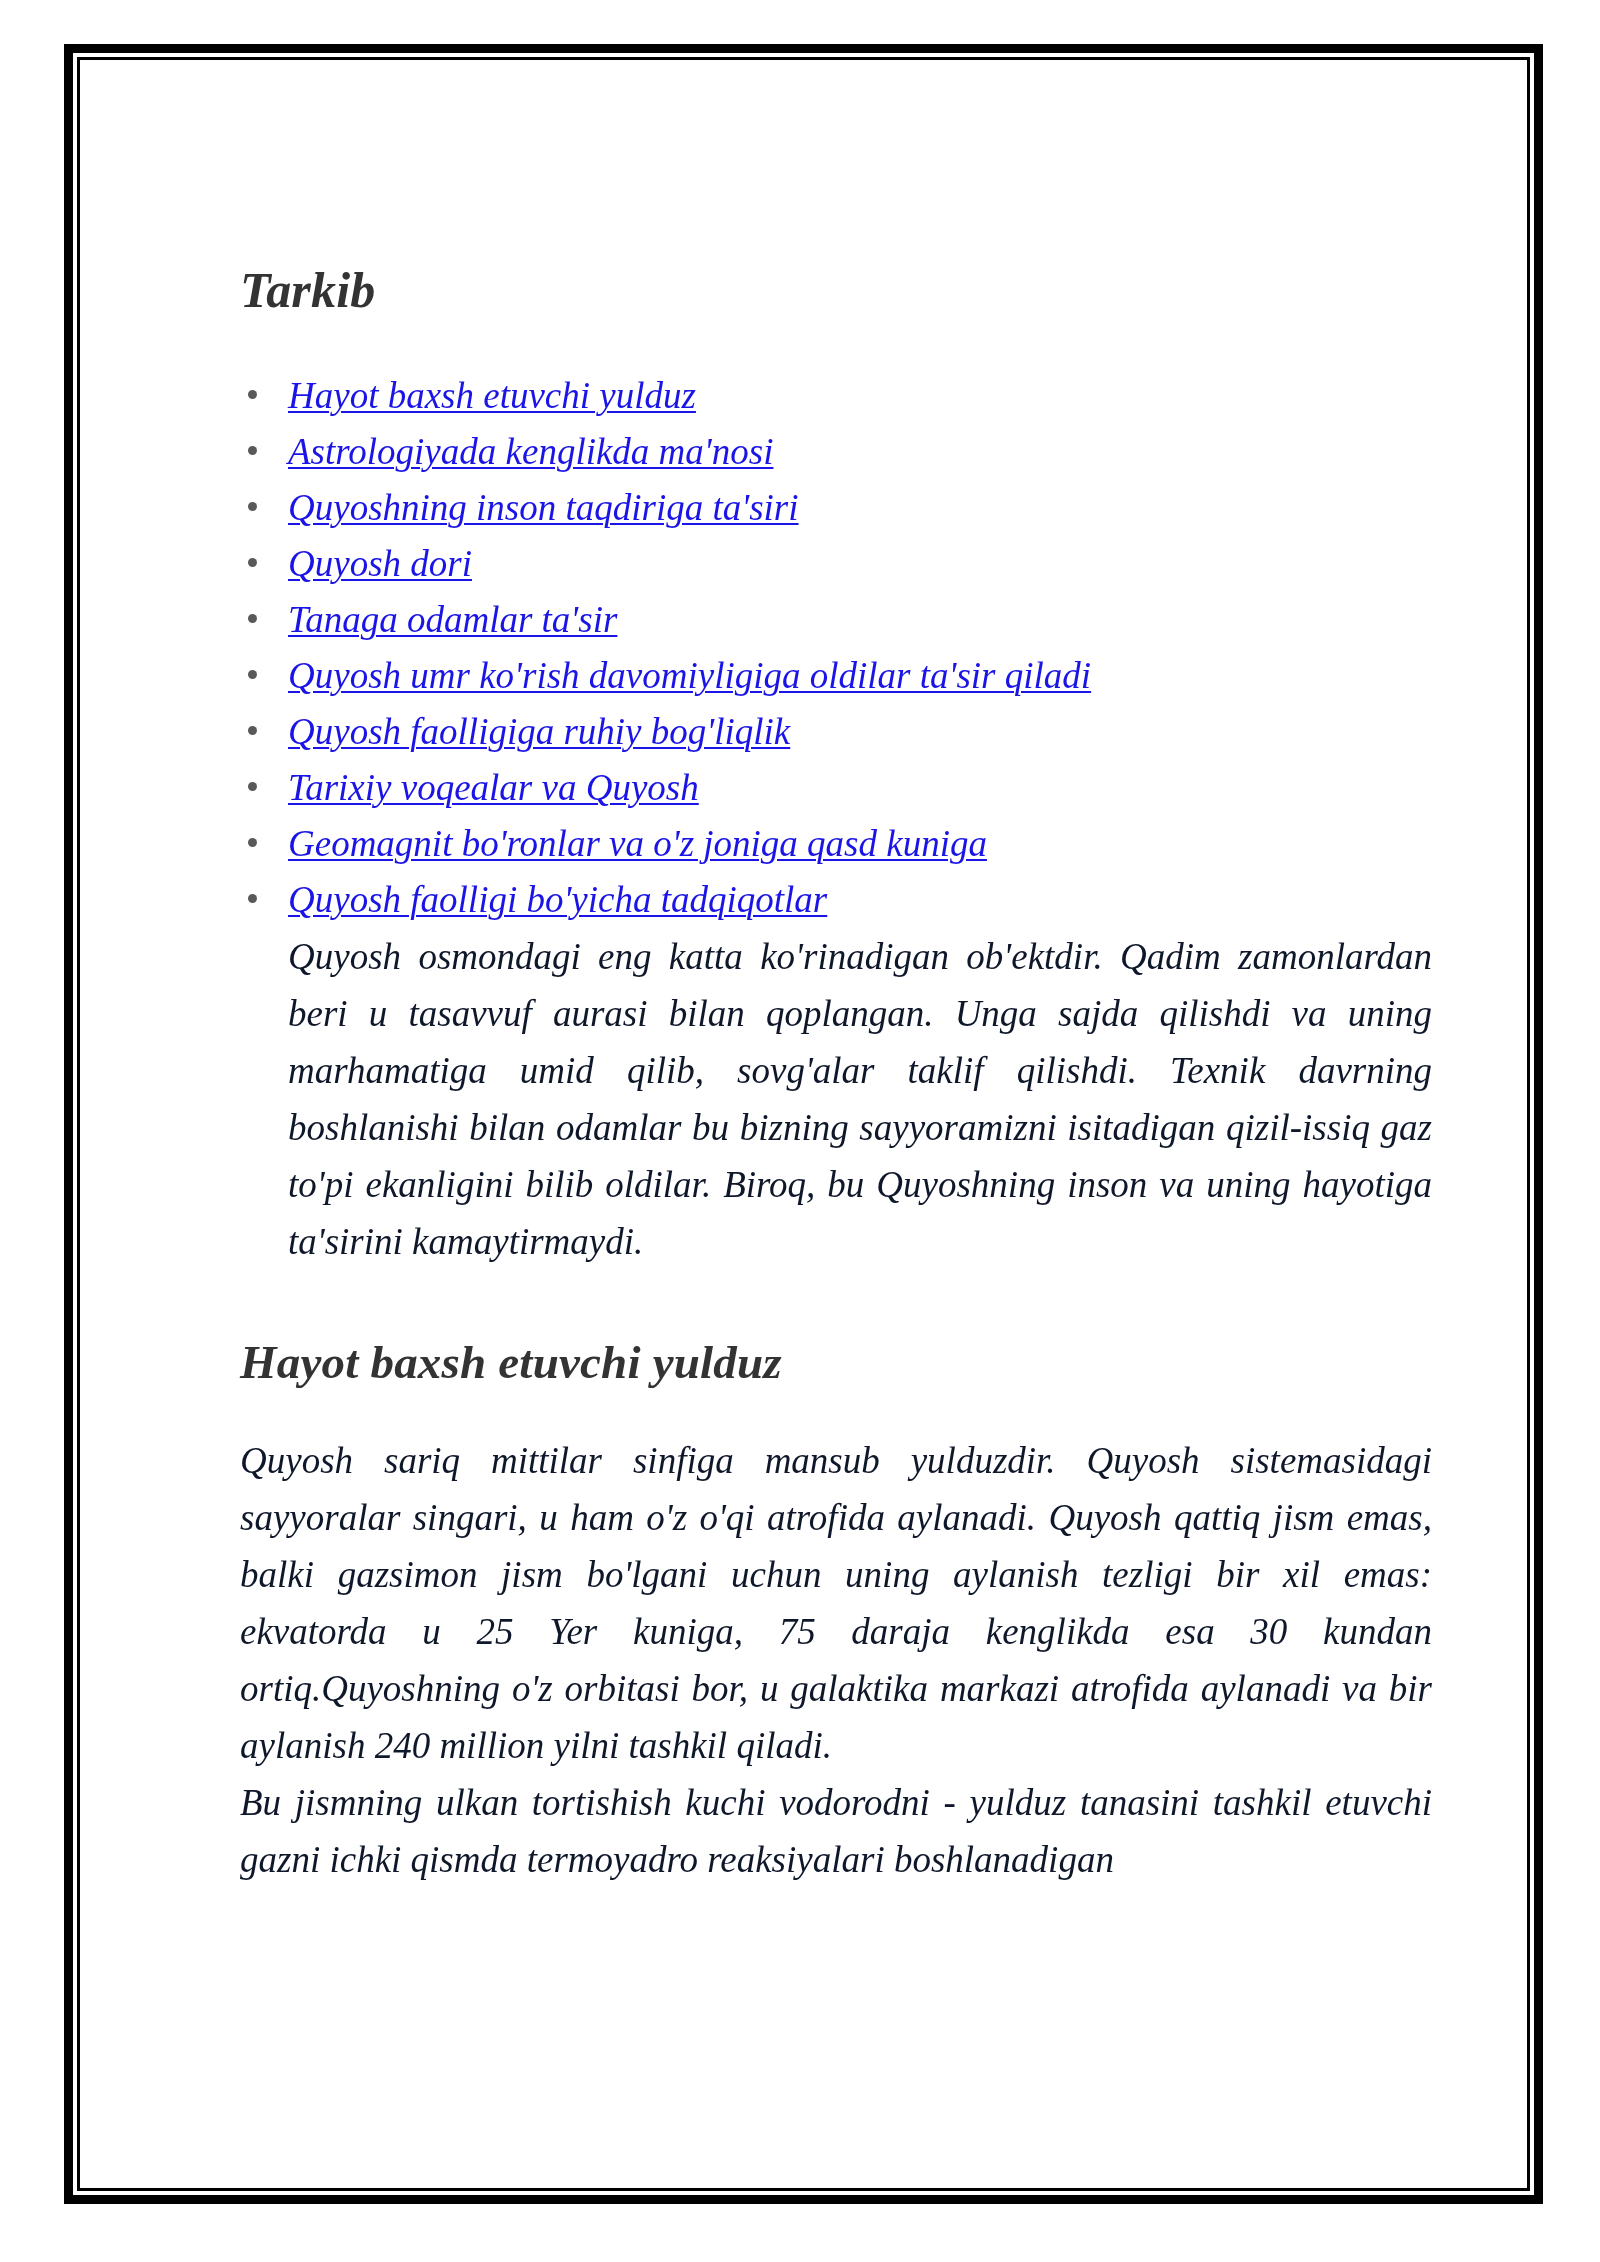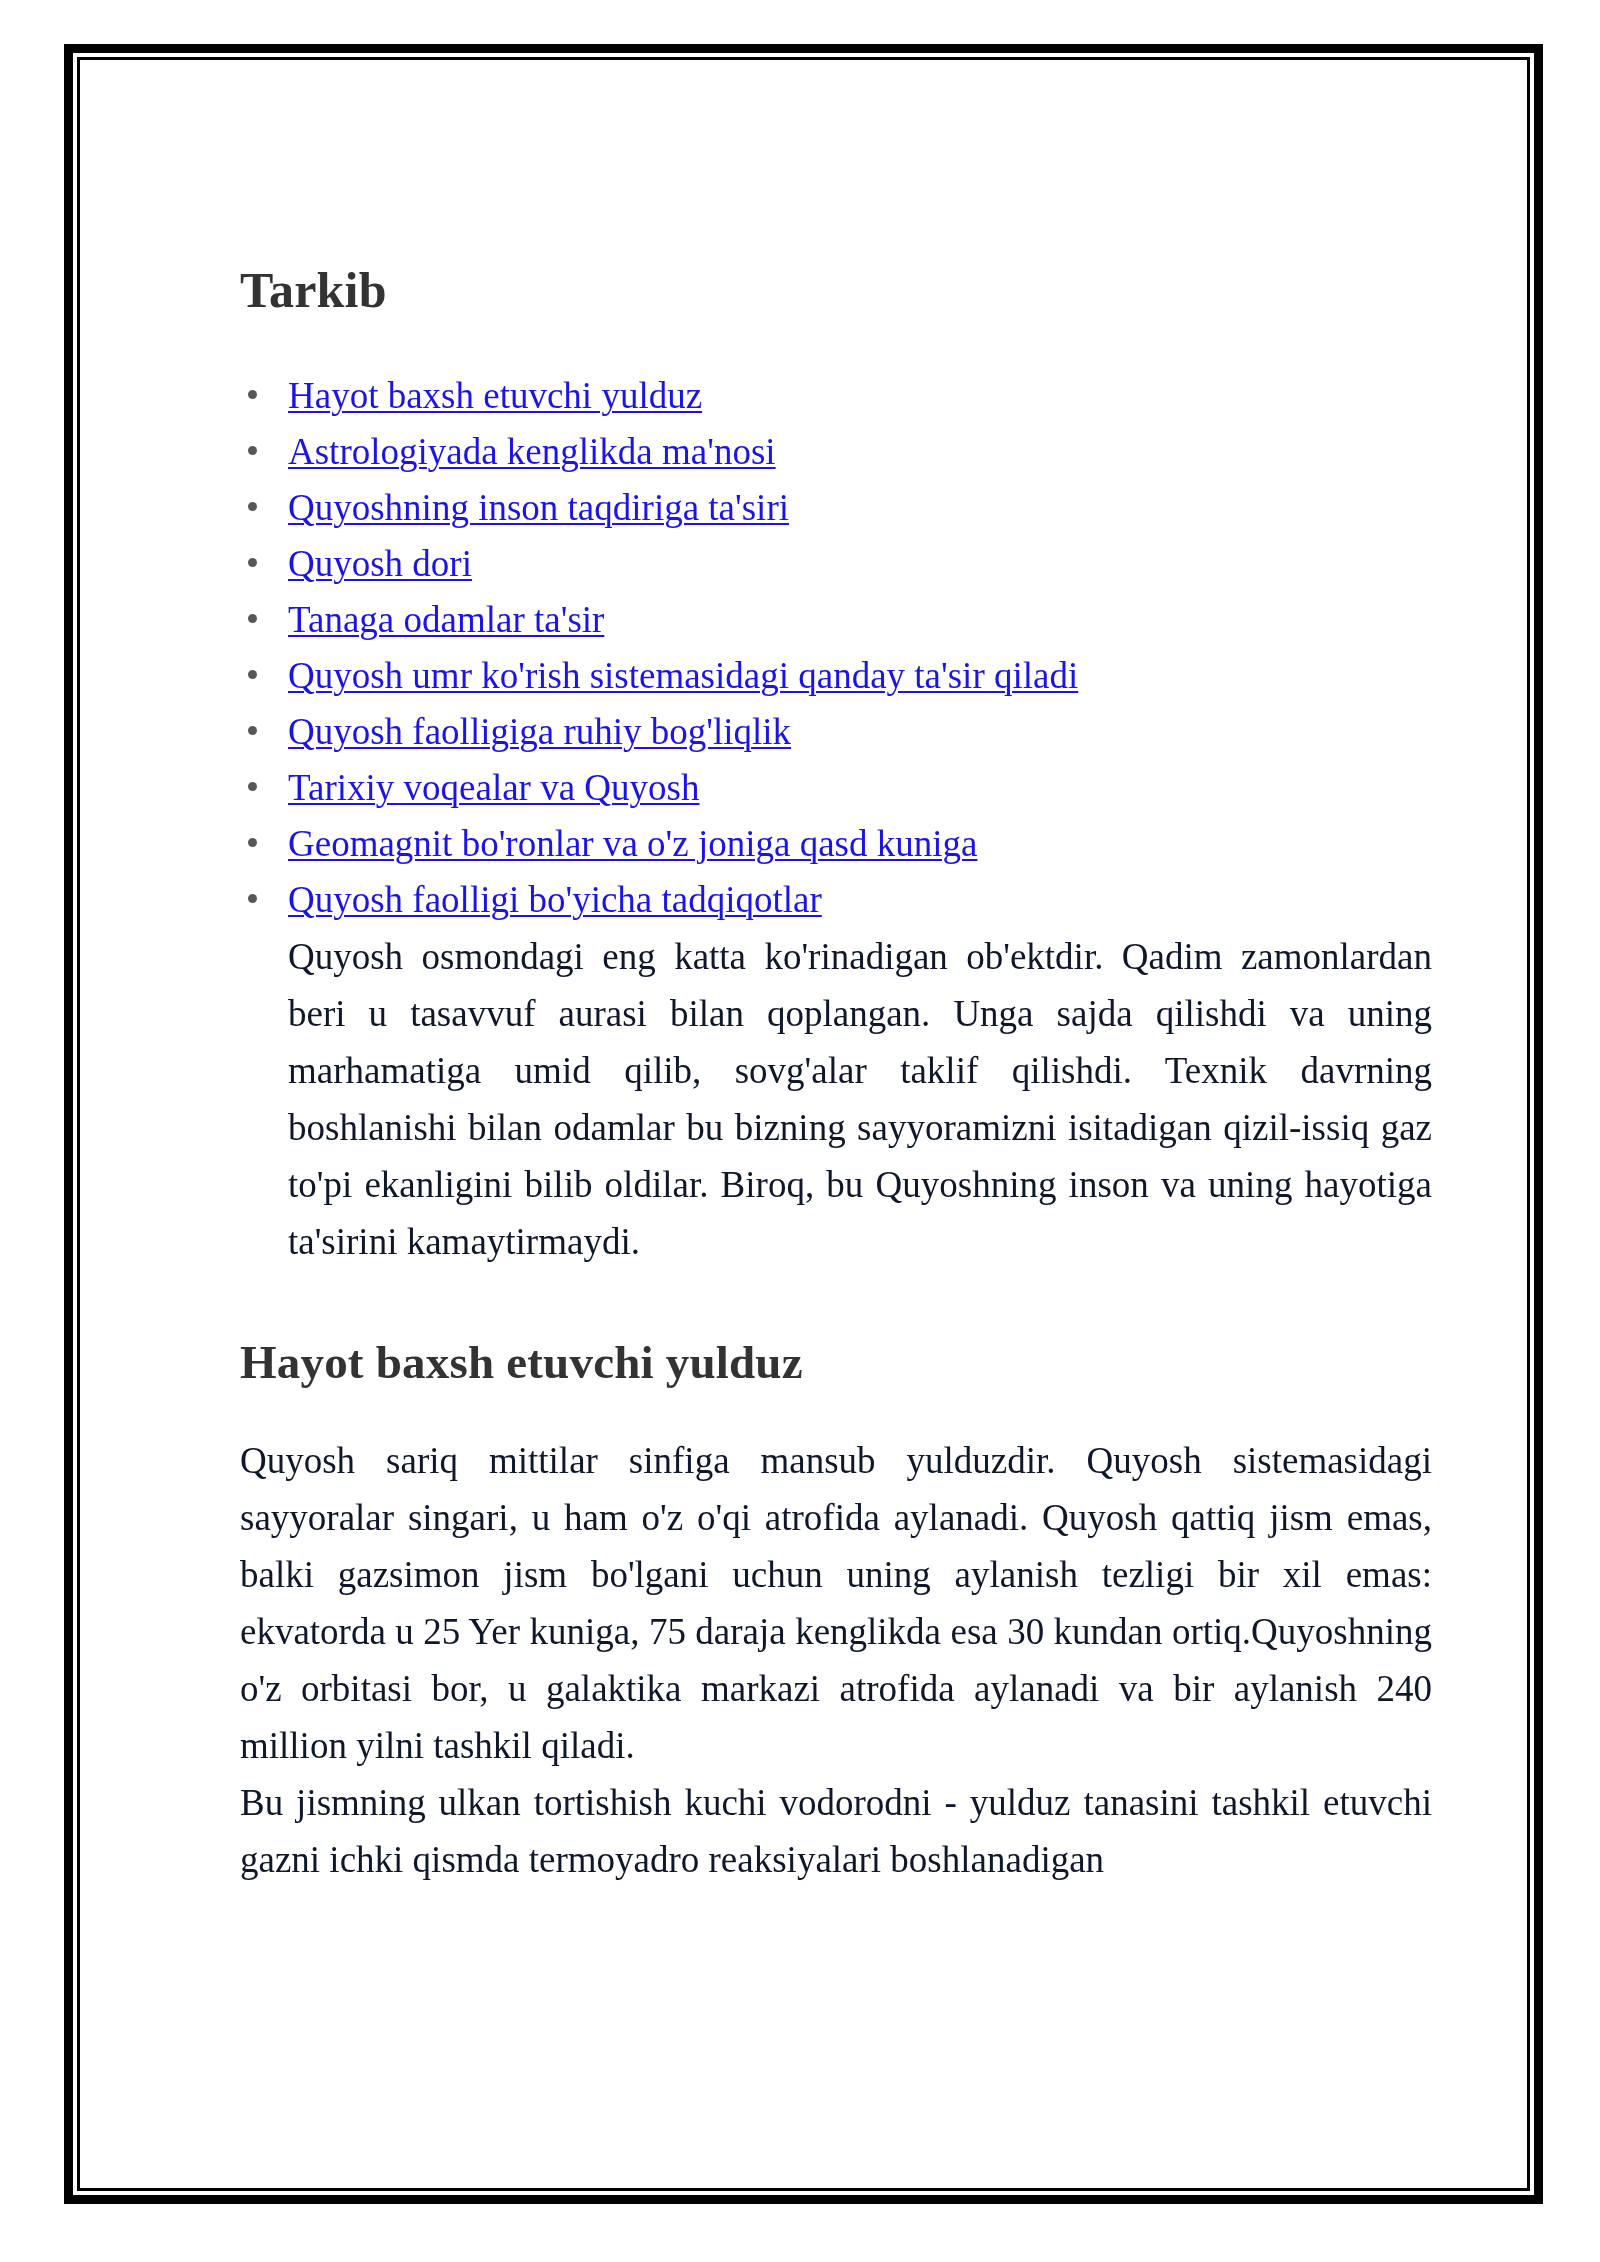--- a/index.html
+++ b/index.html
@@ -9,20 +9,21 @@
     background: #ffffff;
   }
 
   .page {
     position: relative;
     width: 1600px;
     height: 2262px;
     background: #ffffff;
     box-sizing: border-box;
     overflow: hidden;
+    font-style: italic;
   }
 
   
   .page-border-outer {
     position: absolute;
     left: 64px;
     top: 44px;
     right: 57px;
     bottom: 58px;
     border: 9px solid #000000;
@@ -164,21 +165,21 @@
         <a class="toc-link" href="#">Quyosh dori</a>
       </li>
 
       <li class="toc-item">
         <span class="bullet-icon"></span>
         <a class="toc-link" href="#">Tanaga odamlar ta'sir</a>
       </li>
 
       <li class="toc-item">
         <span class="bullet-icon"></span>
-        <a class="toc-link" href="#">Quyosh umr ko'rish sistemasidagi qanday ta'sir qiladi</a>
+        <a class="toc-link" href="#">Quyosh umr ko'rish davomiyligiga oldilar ta'sir qiladi</a>
       </li>
 
       <li class="toc-item">
         <span class="bullet-icon"></span>
         <a class="toc-link" href="#">Quyosh faolligiga ruhiy bog'liqlik</a>
       </li>
 
       <li class="toc-item">
         <span class="bullet-icon"></span>
         <a class="toc-link" href="#">Tarixiy voqealar va Quyosh</a>

